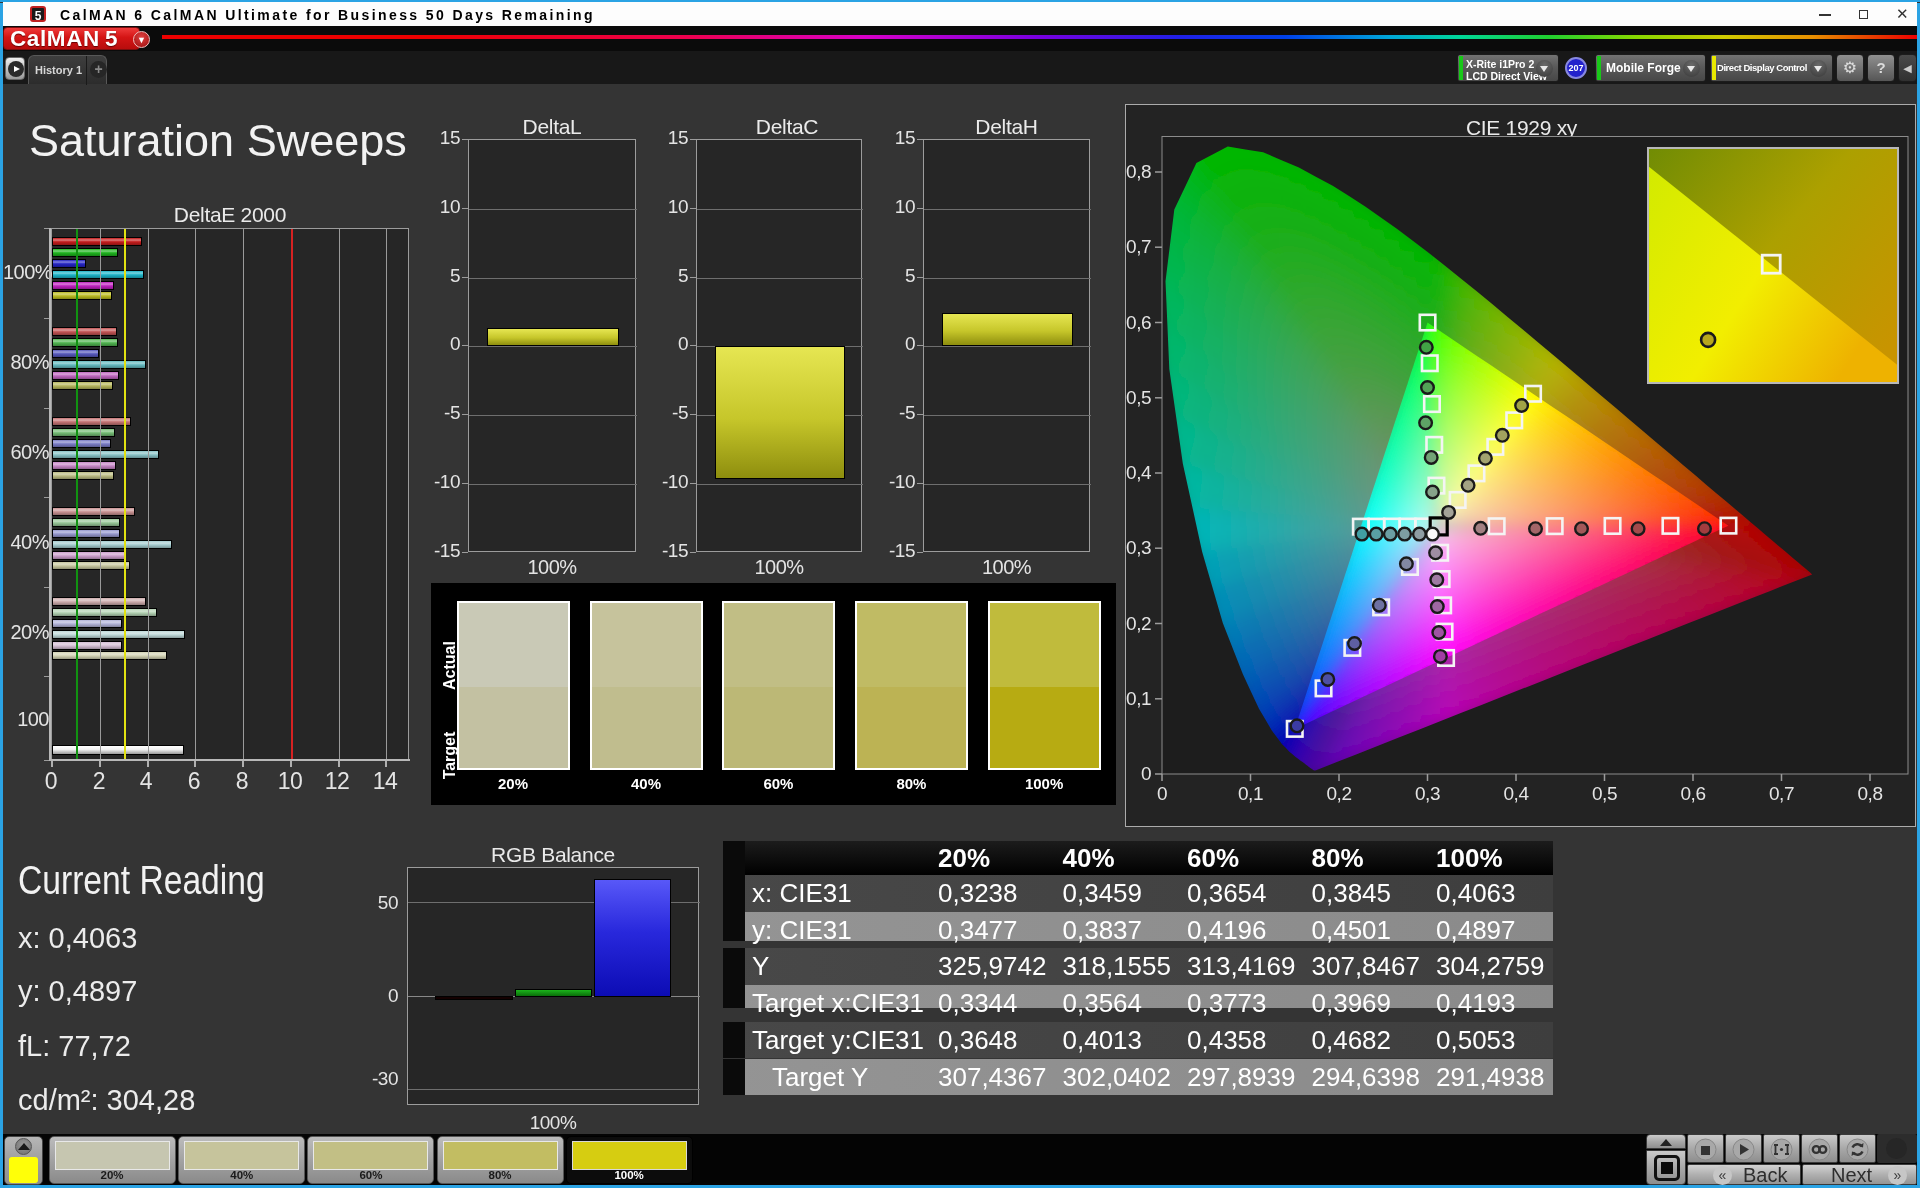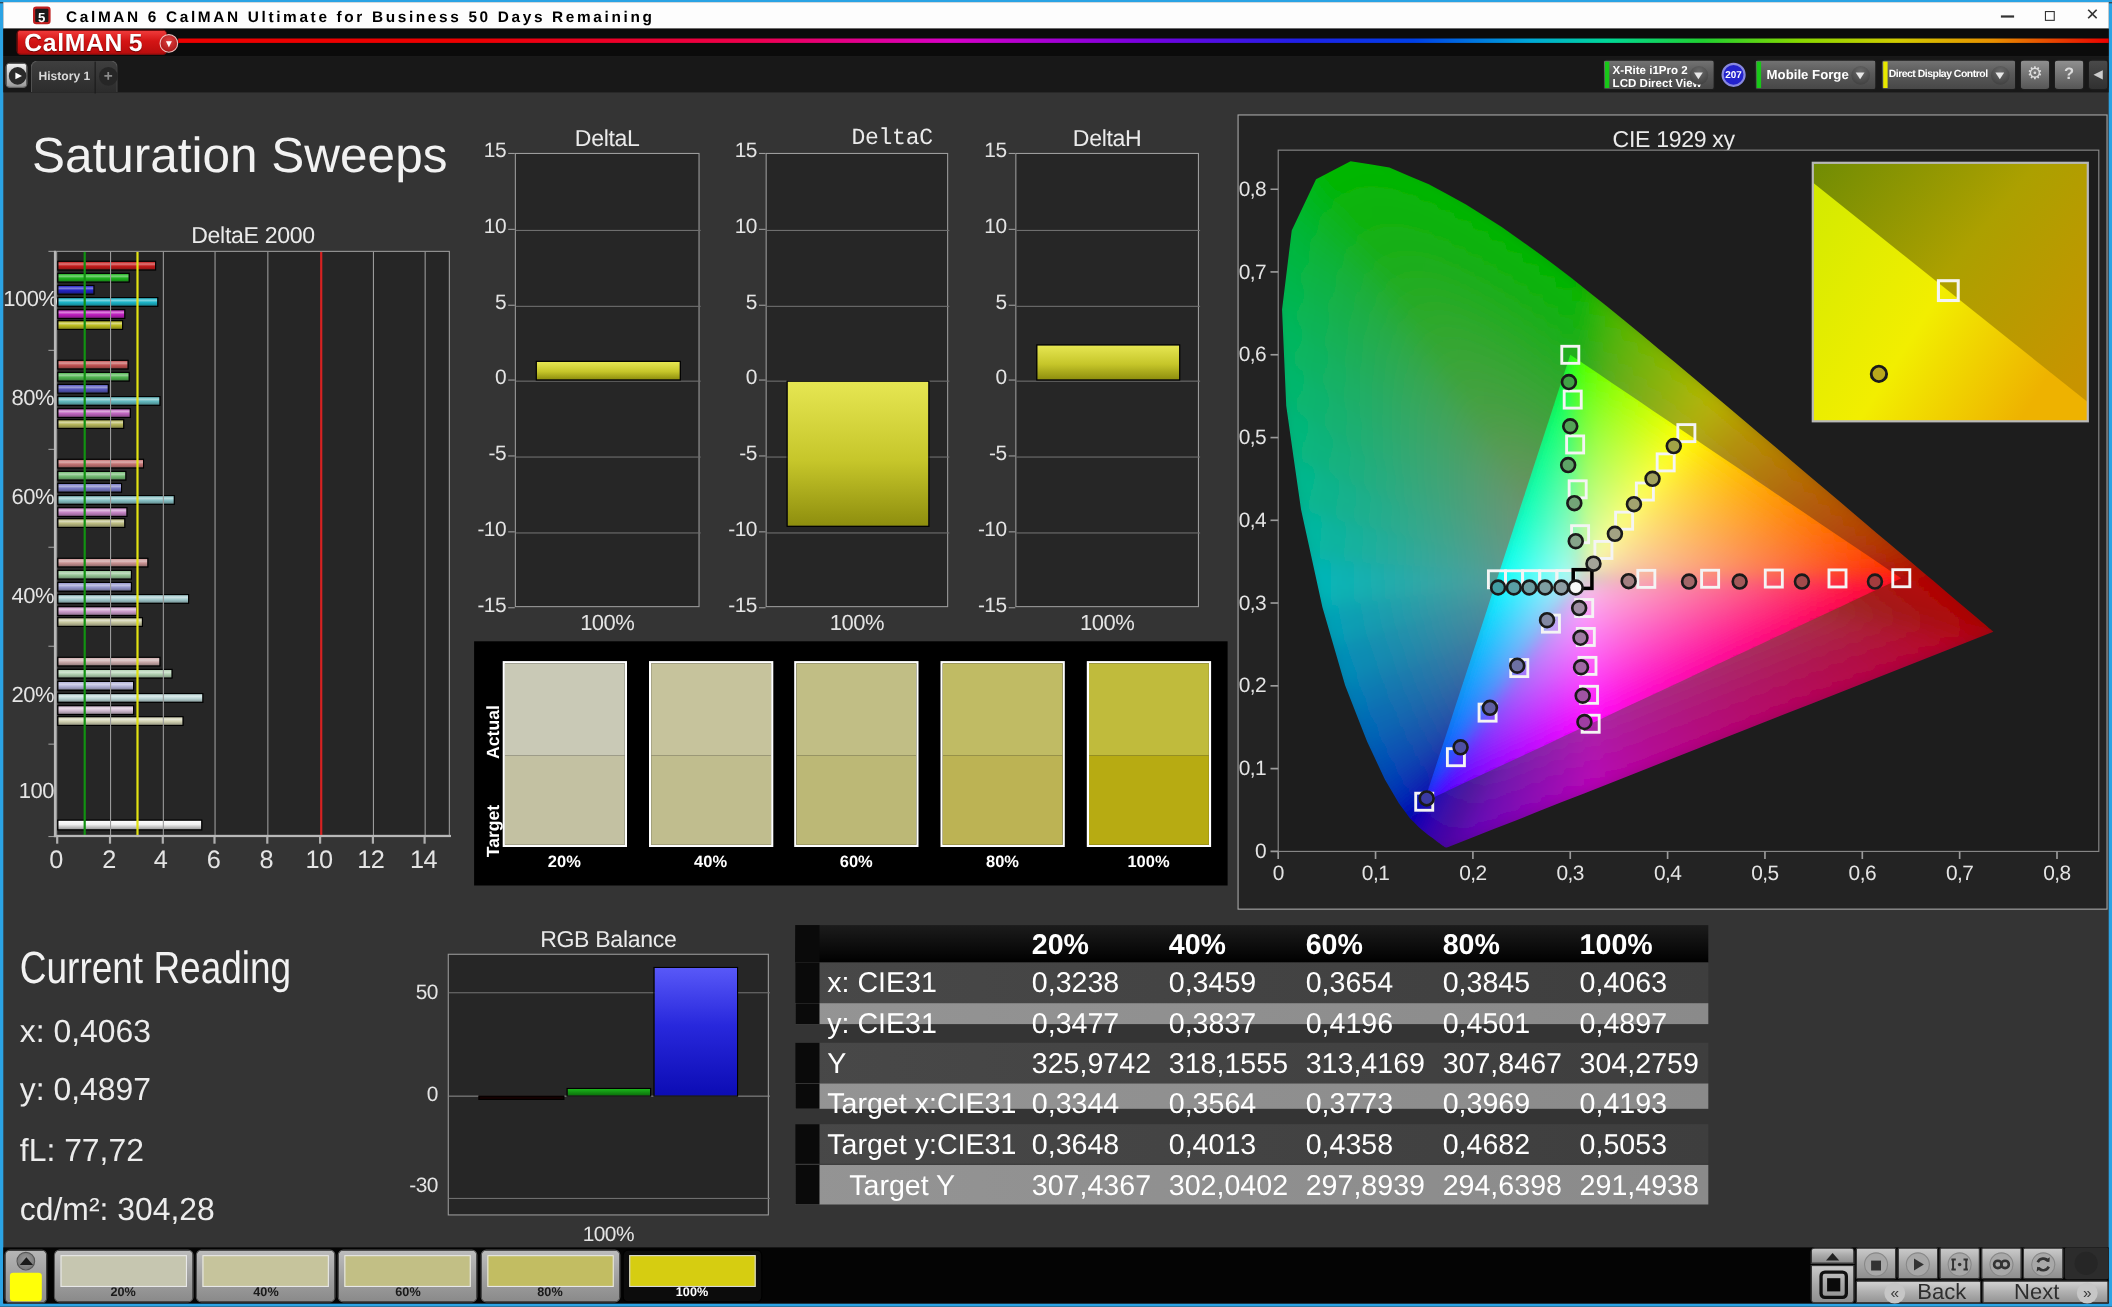--- a/index.html
+++ b/index.html
@@ -9,21 +9,21 @@
 
 #topedge { left:0; top:0; width:1920px; height:2px; background:#2aa3e4; }
 #leftedge { left:0; top:3px; width:3px; height:1183px; background:#2ba3e4; }
 #rightedge { right:0; top:3px; width:3px; height:1183px; background:#2ba3e4; }
 #botedge { left:0; top:1185px; width:1920px; height:3px; background:#2ba3e4; }
 #titlebar { left:3px; top:2px; width:1914px; height:24px; background:#fdfdfd; }
 #titletext { left:57px; top:5px; font-size:14px; color:#000; font-weight:bold; letter-spacing:2.4px; }
 #appicon { left:27px; top:4px; width:16px; height:16px; background:#1a1a1a; border-radius:3px; color:#fff; font-size:12px; font-weight:bold; text-align:center; line-height:16px; border:2px solid #c02020;}
 
 #logobar { left:3px; top:26px; width:1914px; height:25px; background:#0b0b0b; }
-#logo { left:12px; top:1px; width:137px; height:23px; background:linear-gradient(180deg,#ef3b3b 0%,#d41414 45%,#b80d0d 100%); border-radius:4px; border:1px solid #7d0d0d; }
+#logo { left:0px; top:1px; width:137px; height:23px; background:linear-gradient(180deg,#ef3b3b 0%,#d41414 45%,#b80d0d 100%); border-radius:4px; border:1px solid #7d0d0d; }
 #logotext { left:6px; top:-2px; font-size:22.5px; font-weight:bold; color:#fff; letter-spacing:0.6px; text-shadow:0 1px 1px #600; }
 #logo5 { color:#fff; }
 #logodrop { left:129px; top:3px; width:17px; height:17px; border-radius:50%; background:radial-gradient(circle at 50% 35%,#e04040,#9c0e0e); border:1px solid #f0c0c0; color:#fff; font-size:9px; text-align:center; line-height:16px;}
 #rainbow { left:159px; top:9px; width:1755px; height:4px; background:linear-gradient(90deg,#ee0000 0%,#ee0000 15%,#ee0050 30%,#d800c8 40%,#7800e0 50%,#2020e8 58%,#0040e8 64%,#00a8d8 70%,#00d898 74%,#20d030 79%,#88d800 84%,#d0cc00 89%,#e89000 94%,#e83000 98%,#ee0000 100%); }
 
 #tabbar { left:3px; top:51px; width:1914px; height:33px; background:#181818; }
 #tabplay { left:2px; top:6px; width:20px; height:23px; border-radius:4px; background:linear-gradient(180deg,#efefef,#9a9a9a); border:1px solid #666; }
 #tabplay .c { position:absolute; left:1.5px; top:3px; width:16px; height:16px; border-radius:50%; background:#2a2a2a; }
 #tabplay .t { position:absolute; left:7.5px; top:7.5px; width:0; height:0; border-left:6px solid #fff; border-top:3.5px solid transparent; border-bottom:3.5px solid transparent; }
 #histtab { left:25px; top:4px; width:79px; height:29px; white-space:nowrap; background:linear-gradient(180deg,#3e3e3e,#2c2c2c); border:1px solid #585858; border-bottom:none; border-radius:6px 6px 0 0; color:#d8d8d8; font-size:11px; font-weight:bold; }
@@ -203,21 +203,21 @@
 <div class="abs" style="left:462px; top:276.5px; width:6px; height:1px; background:#9c9c9c;"></div>
 <div class="abs axlbl" style="left:420px; top:333.2px; width:40px; text-align:right; font-size:19px;">0</div>
 <div class="abs" style="left:462px; top:345.2px; width:6px; height:1px; background:#9c9c9c;"></div>
 <div class="abs axlbl" style="left:420px; top:402.0px; width:40px; text-align:right; font-size:19px;">-5</div>
 <div class="abs" style="left:462px; top:414.0px; width:6px; height:1px; background:#9c9c9c;"></div>
 <div class="abs axlbl" style="left:420px; top:470.8px; width:40px; text-align:right; font-size:19px;">-10</div>
 <div class="abs" style="left:462px; top:482.8px; width:6px; height:1px; background:#9c9c9c;"></div>
 <div class="abs axlbl" style="left:420px; top:539.5px; width:40px; text-align:right; font-size:19px;">-15</div>
 <div class="abs" style="left:462px; top:551.5px; width:6px; height:1px; background:#9c9c9c;"></div>
 <div class="abs axlbl" style="left:468px; top:556px; width:168px; text-align:center; font-size:20px;">100%</div>
-<div class="abs charttitle" style="left:728px; top:115px; width:166px;font-family:Liberation Mono, monospace;">DeltaC</div>
+<div class="abs charttitle" style="left:704px; top:115px; width:166px;">DeltaC</div>
 <div class="abs plot" style="left:696px; top:139px; width:166px; height:412.5px;">
     <div class="abs hgrid" style="left:0; top:68.8px; width:166px;"></div>
     <div class="abs hgrid" style="left:0; top:137.5px; width:166px;"></div>
     <div class="abs hgrid" style="left:0; top:206.2px; width:166px;"></div>
     <div class="abs hgrid" style="left:0; top:275.0px; width:166px;"></div>
     <div class="abs hgrid" style="left:0; top:343.8px; width:166px;"></div>
     <div class="abs bar" style="left:17.8px; top:206.2px; width:130.3px; height:133.2px; background:linear-gradient(180deg,#e6e652 0%,#c6c62a 55%,#8e8e0e 100%);"></div>
   </div>
 <div class="abs axlbl" style="left:648px; top:127.0px; width:40px; text-align:right; font-size:19px;">15</div>
 <div class="abs" style="left:690px; top:139.0px; width:6px; height:1px; background:#9c9c9c;"></div>
@@ -1782,21 +1782,21 @@
   </div>
 <div class="abs trow" style="top:875.0px; height:36.7px; background:linear-gradient(90deg,#484848,#3e3e3e);">
     <div class="abs" style="left:0; top:0; width:22px; height:100%; background:#0a0a0a;"></div>
     <div class="tnum" style="left:29px; top:0; line-height:36.7px; font-weight:normal;">x: CIE31</div>
     <div class="tnum" style="left:215px; top:0; line-height:36.7px; font-weight:normal;">0,3238</div>
     <div class="tnum" style="left:339.5px; top:0; line-height:36.7px; font-weight:normal;">0,3459</div>
     <div class="tnum" style="left:464px; top:0; line-height:36.7px; font-weight:normal;">0,3654</div>
     <div class="tnum" style="left:588.5px; top:0; line-height:36.7px; font-weight:normal;">0,3845</div>
     <div class="tnum" style="left:713px; top:0; line-height:36.7px; font-weight:normal;">0,4063</div>
   </div>
-<div class="abs trow" style="top:911.7px; height:19px; background:linear-gradient(90deg,#949494,#8a8a8a);">
+<div class="abs trow" style="top:911.7px; height:29px; background:linear-gradient(90deg,#949494,#8a8a8a);">
     <div class="abs" style="left:0; top:0; width:22px; height:100%; background:#0a0a0a;"></div>
     <div class="tnum" style="left:29px; top:0; line-height:36.7px; font-weight:normal;">y: CIE31</div>
     <div class="tnum" style="left:215px; top:0; line-height:36.7px; font-weight:normal;">0,3477</div>
     <div class="tnum" style="left:339.5px; top:0; line-height:36.7px; font-weight:normal;">0,3837</div>
     <div class="tnum" style="left:464px; top:0; line-height:36.7px; font-weight:normal;">0,4196</div>
     <div class="tnum" style="left:588.5px; top:0; line-height:36.7px; font-weight:normal;">0,4501</div>
     <div class="tnum" style="left:713px; top:0; line-height:36.7px; font-weight:normal;">0,4897</div>
   </div>
 <div class="abs trow" style="top:948.4px; height:36.7px; background:linear-gradient(90deg,#484848,#3e3e3e);">
     <div class="abs" style="left:0; top:0; width:22px; height:100%; background:#0a0a0a;"></div>

